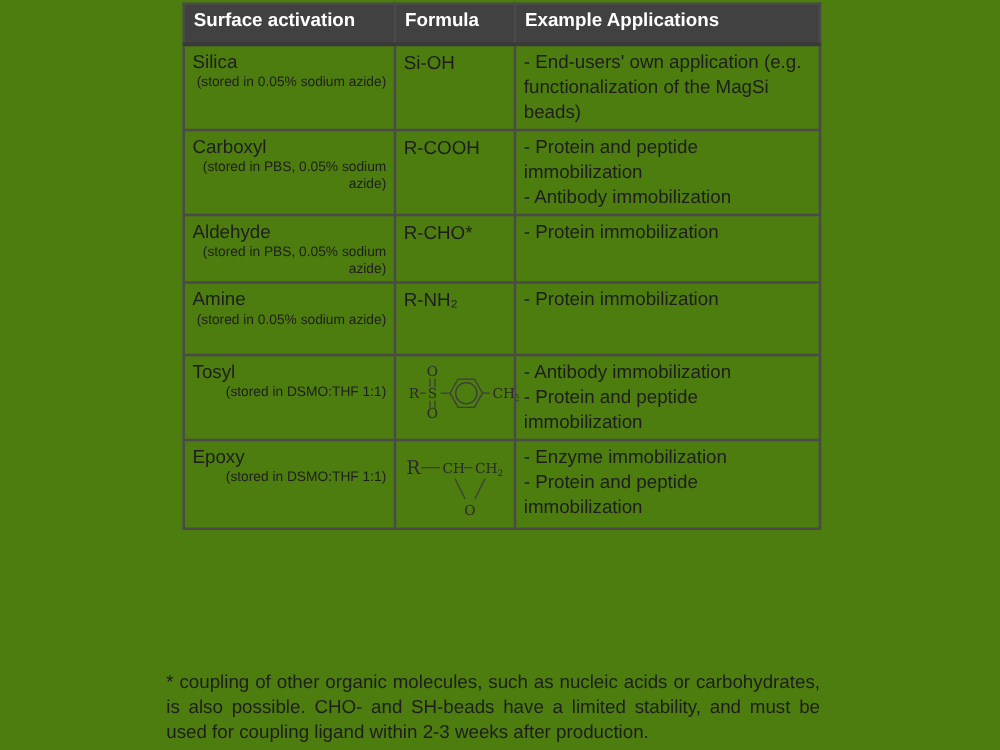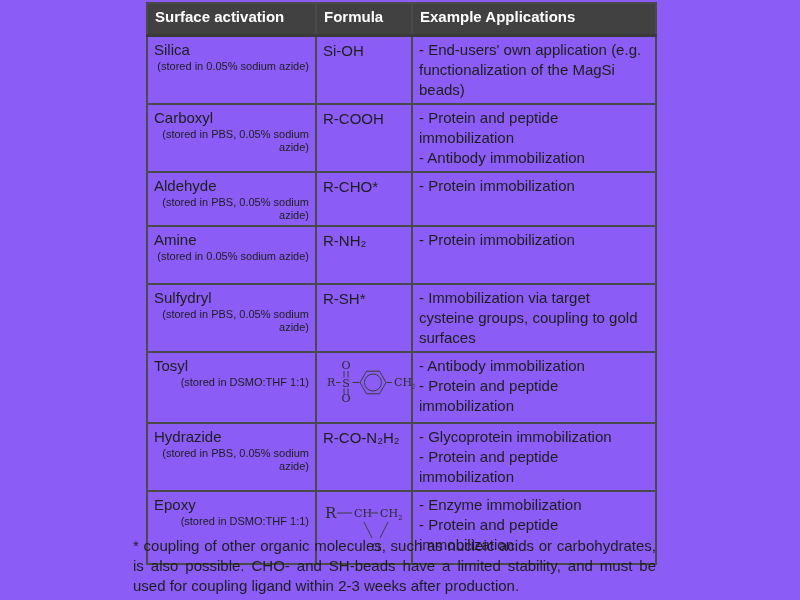--- a/index.html
+++ b/index.html
@@ -1,17 +1,17 @@
 <!DOCTYPE html>
 <html><head>
 <meta charset="utf-8">
 <style>
   html,body{margin:0;padding:0;background:#ffffff;}
   .canvas{
-    position:relative;width:800px;height:600px;background:#8b5cf6;overflow:hidden;
+    position:relative;width:800px;height:600px;background:#4d7c0f;overflow:hidden;
     font-family:"Liberation Sans", sans-serif;color:#1e1e1e;
   }
   table.activation{
     position:absolute;left:146px;top:2px;width:509px;
     border-collapse:collapse;table-layout:fixed;
   }
   col.c1{width:169px;} col.c2{width:96px;} col.c3{width:244px;}
   th,td{
     border:2px solid #4a4a4a;
     vertical-align:top;text-align:left;
@@ -113,33 +113,20 @@
     <td>
       <div class="ftext">R-NH₂</div>
 
     </td>
     <td>
             <div class="app-item">- Protein immobilization</div>
           </td>
   </tr>
         <tr>
     <td>
-      <div class="sname">Sulfydryl</div>
-      <div class="storage">(stored in PBS,  0.05% sodium azide)</div>
-    </td>
-    <td>
-      <div class="ftext">R-SH*</div>
-
-    </td>
-    <td>
-            <div class="app-item">- Immobilization via target cysteine groups, coupling to gold surfaces</div>
-          </td>
-  </tr>
-        <tr>
-    <td>
       <div class="sname">Tosyl</div>
       <div class="storage">(stored in DSMO:THF 1:1)</div>
     </td>
     <td>
 
       <svg class="struct" width="92" height="46" viewBox="0 0 92 46">
         <text x="4" y="28">R</text>
         <line x1="13" y1="24.5" x2="17.5" y2="24.5"></line>
         <text x="23" y="28.5" text-anchor="middle">S</text>
         <text x="23" y="11" text-anchor="middle">O</text>
@@ -151,34 +138,20 @@
         <line x1="29.5" y1="24.5" x2="36.5" y2="24.5"></line>
         <polygon points="63,24.5 56.5,13.2 43.5,13.2 37,24.5 43.5,35.8 56.5,35.8"></polygon>
         <circle cx="50" cy="24.5" r="8.5"></circle>
         <line x1="63.5" y1="24.5" x2="69" y2="24.5"></line>
         <text x="71" y="28"><tspan>CH</tspan><tspan class="sub" dy="3">3</tspan></text>
       </svg>
 
     </td>
     <td>
             <div class="app-item">- Antibody immobilization</div>
-            <div class="app-item">- Protein and peptide immobilization</div>
-          </td>
-  </tr>
-        <tr>
-    <td>
-      <div class="sname">Hydrazide</div>
-      <div class="storage">(stored in PBS,  0.05% sodium azide)</div>
-    </td>
-    <td>
-      <div class="ftext">R-CO-N₂H₂</div>
-
-    </td>
-    <td>
-            <div class="app-item">- Glycoprotein immobilization</div>
             <div class="app-item">- Protein and peptide immobilization</div>
           </td>
   </tr>
         <tr>
     <td>
       <div class="sname">Epoxy</div>
       <div class="storage">(stored in DSMO:THF 1:1)</div>
     </td>
     <td>
 

